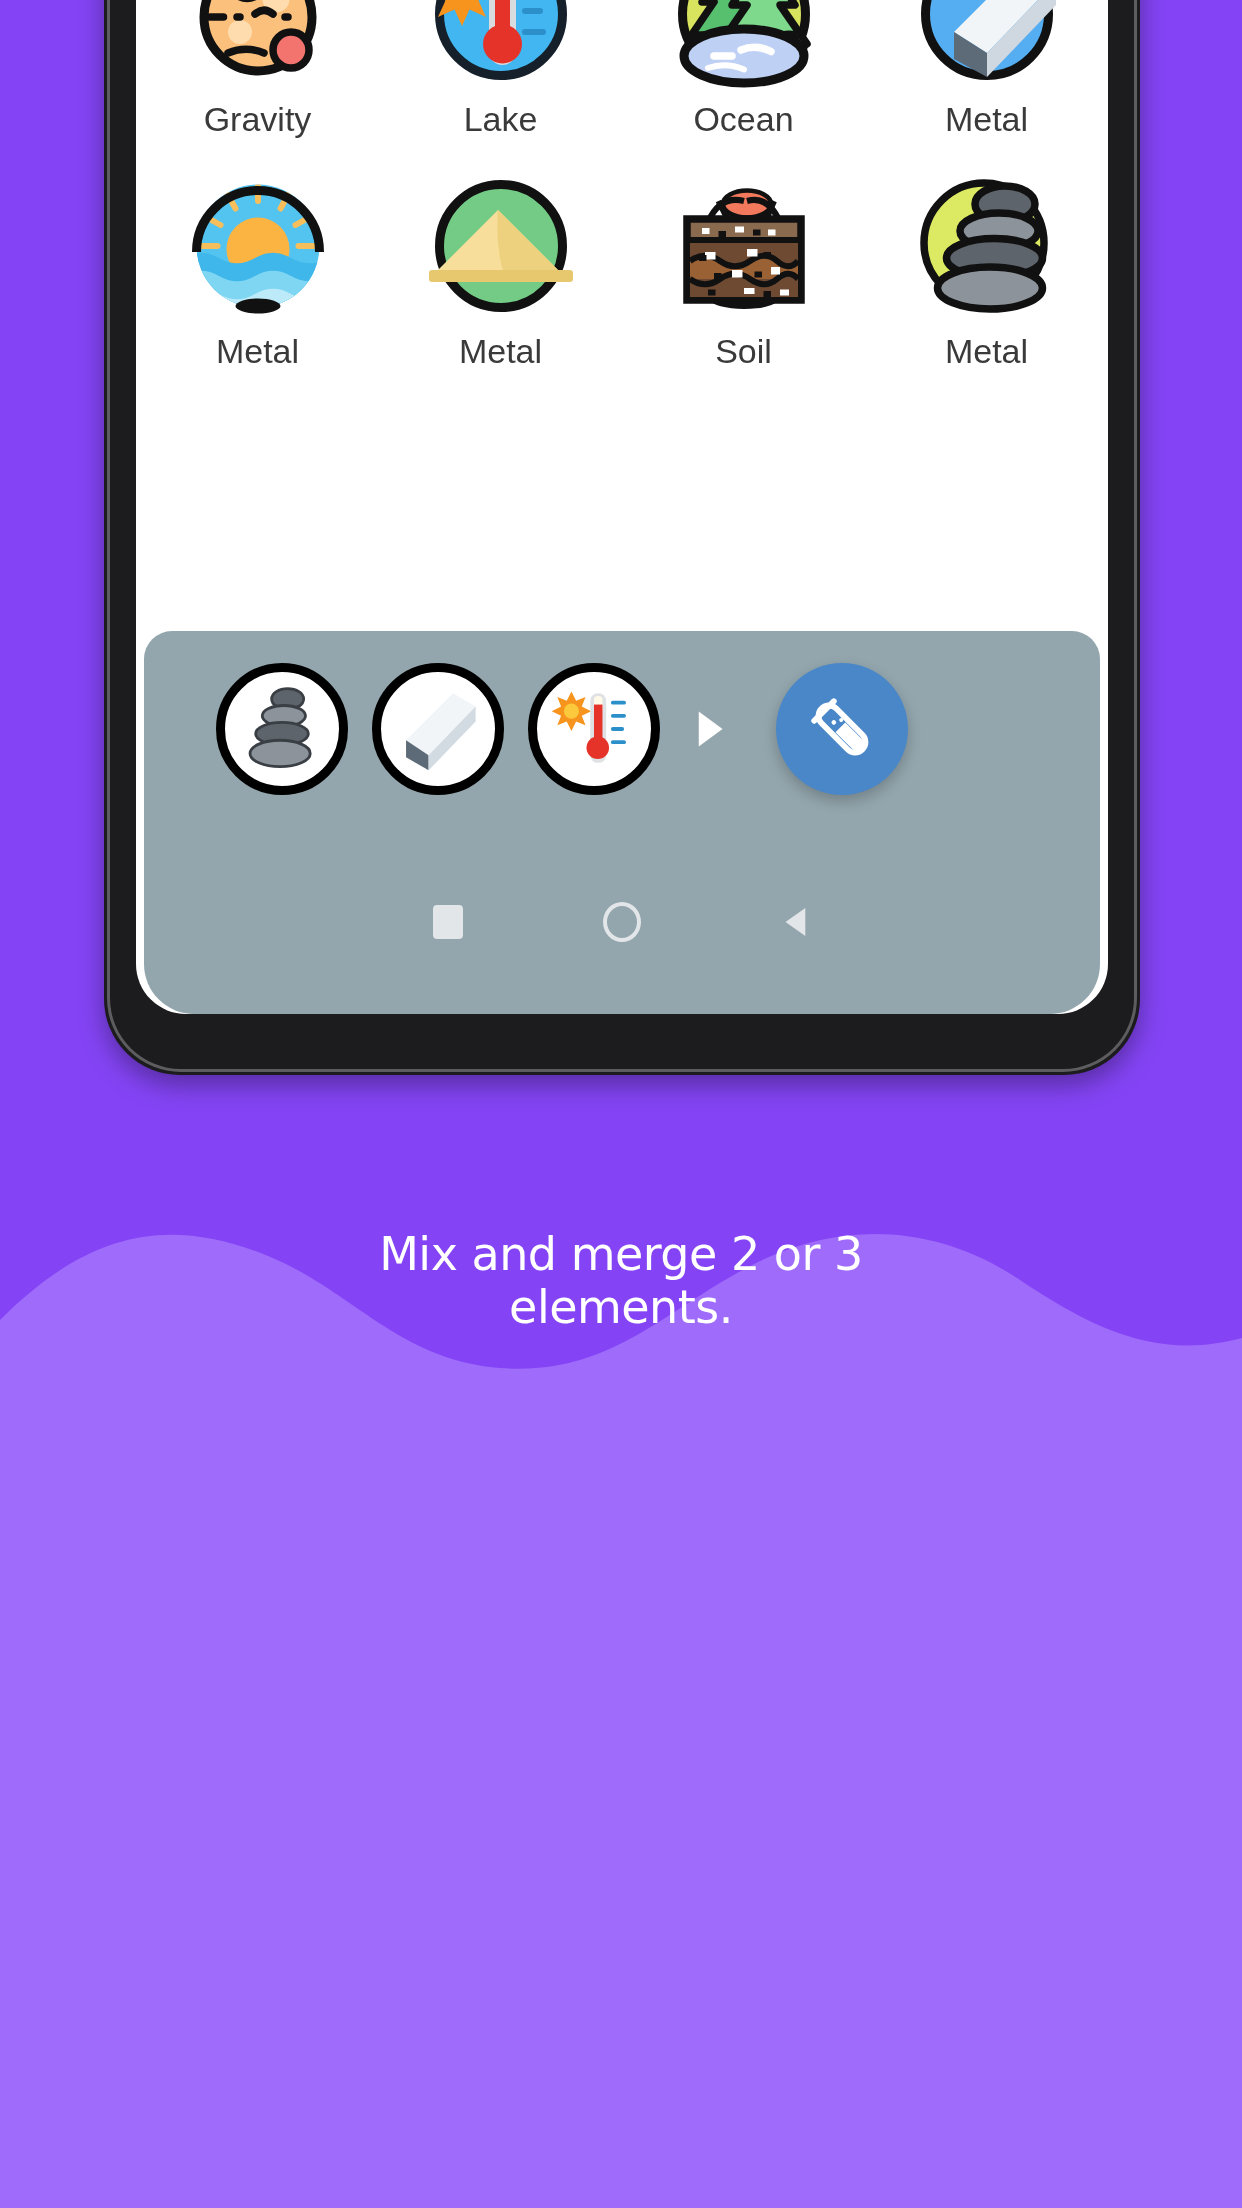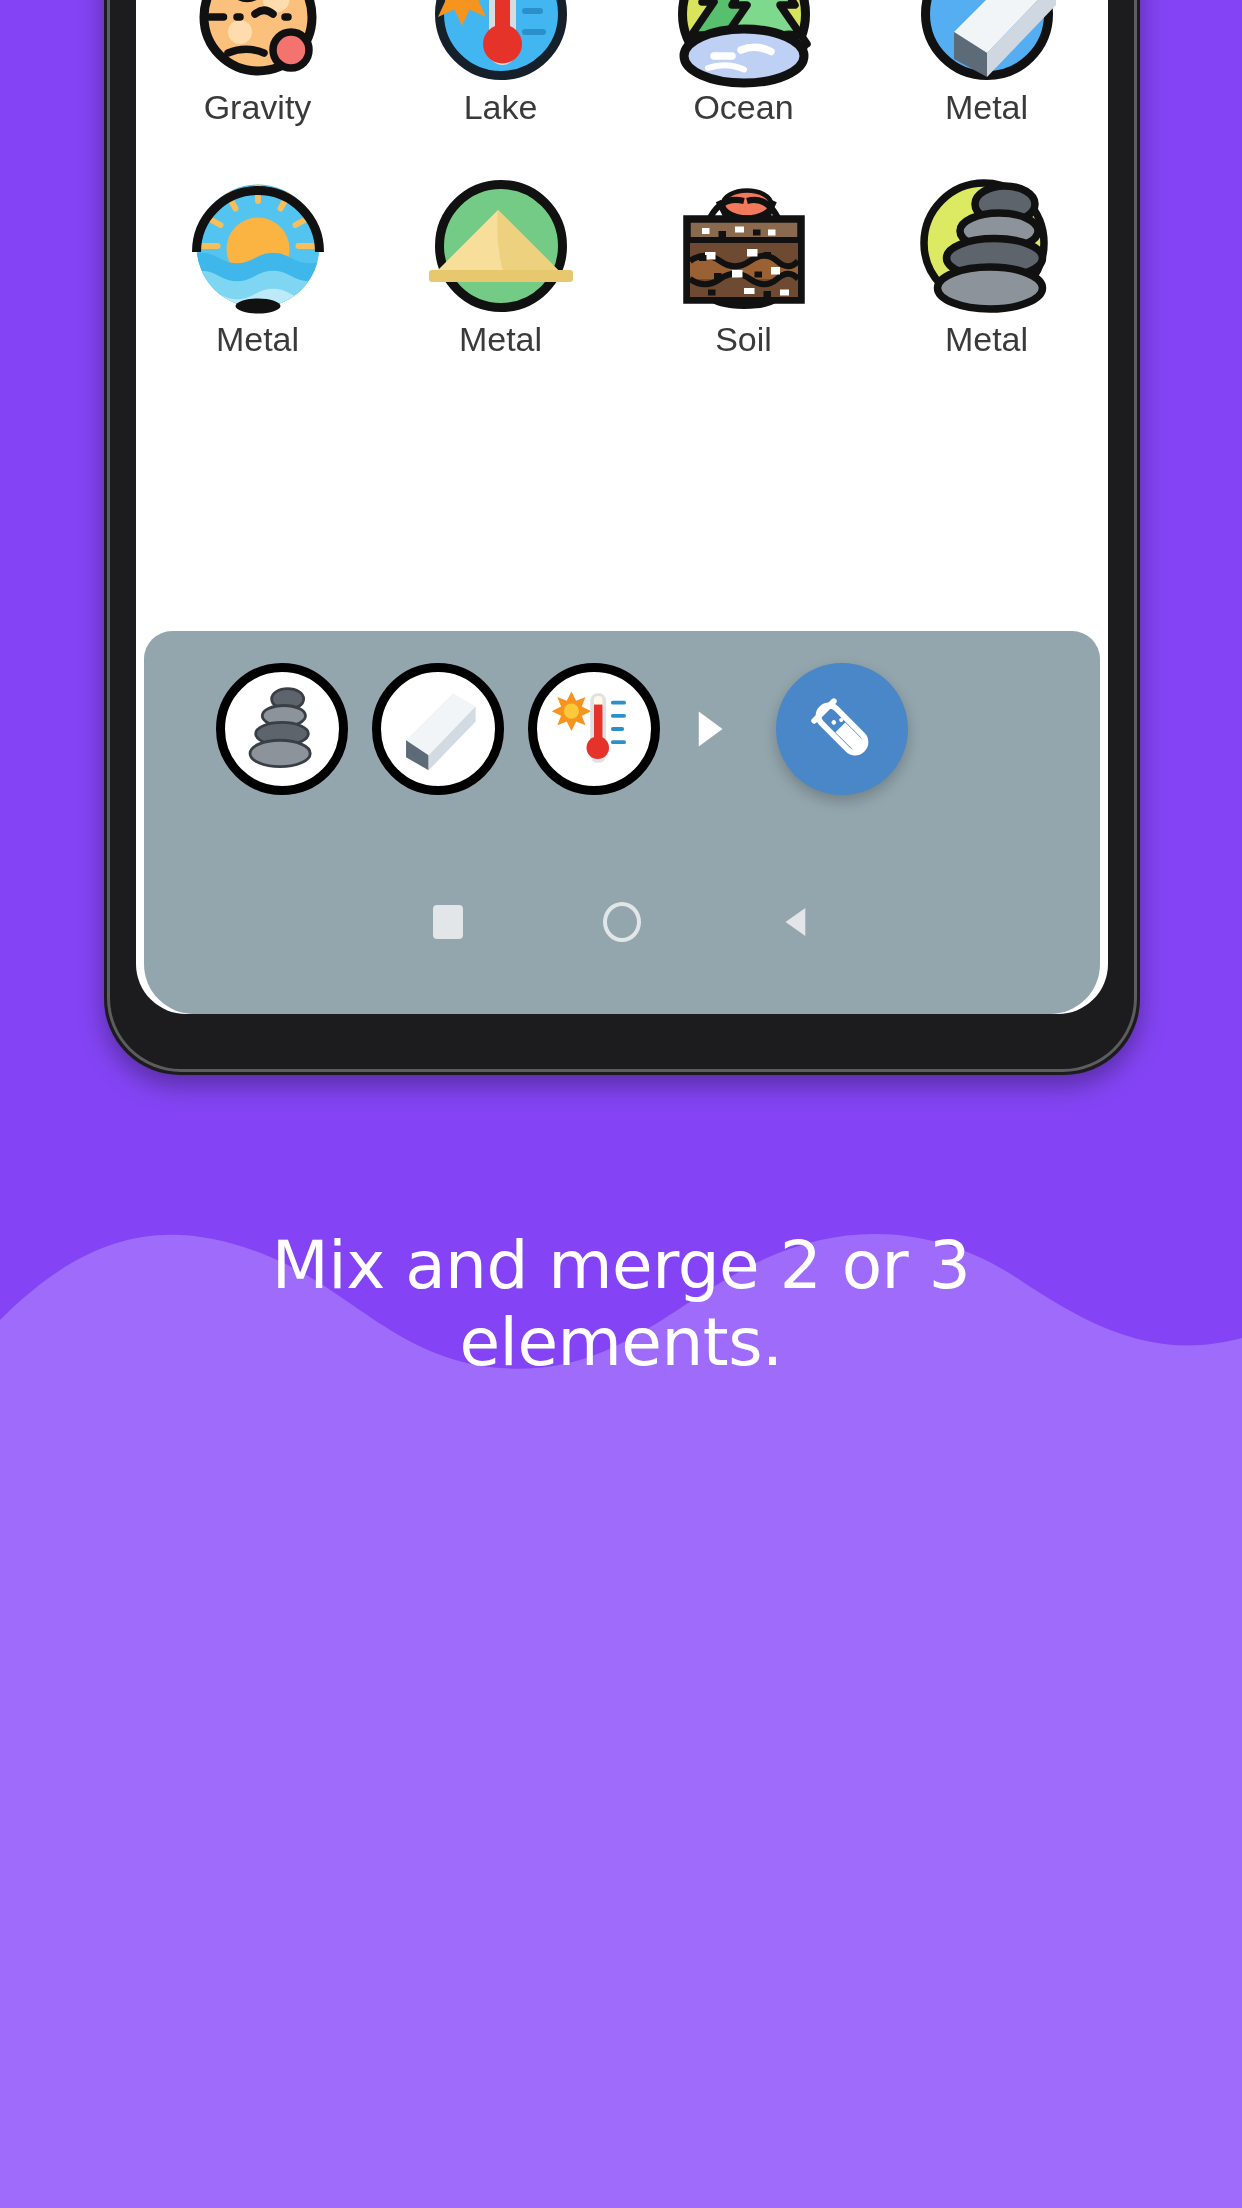--- a/index.html
+++ b/index.html
@@ -68,20 +68,21 @@
     display: flex;
     flex-direction: column;
     align-items: center;
   }
   .cell-icon {
     width: 150px; height: 150px;
     display: flex; align-items: center; justify-content: center;
   }
   .cell-icon svg { width: 150px; height: 150px; display:block; }
   .cell-label {
+    margin-top: 12px;
     font-size: 34px;
     color: #3a3a3a;
     font-family: "Liberation Sans", sans-serif;
     line-height: 1.1;
   }
 
   
   #mixer-tray {
     position: absolute;
     left: 8px; right: 8px;
@@ -149,21 +150,21 @@
     border: 4px solid #e2e6e8;
     border-radius: 50%;
   }
 
   
   #caption {
     position: absolute;
     left: 0; right: 0; top: 1228px;
     text-align: center;
     color: #ffffff;
-    font-size: 66px;
+    font-size: 46px;
     line-height: 1.16;
     font-family: "DejaVu Sans", sans-serif;
     letter-spacing: -0.5px;
     padding: 0 80px;
   }
 </style>
 </head>
 <body>
 
 <div id="backdrop"></div>

